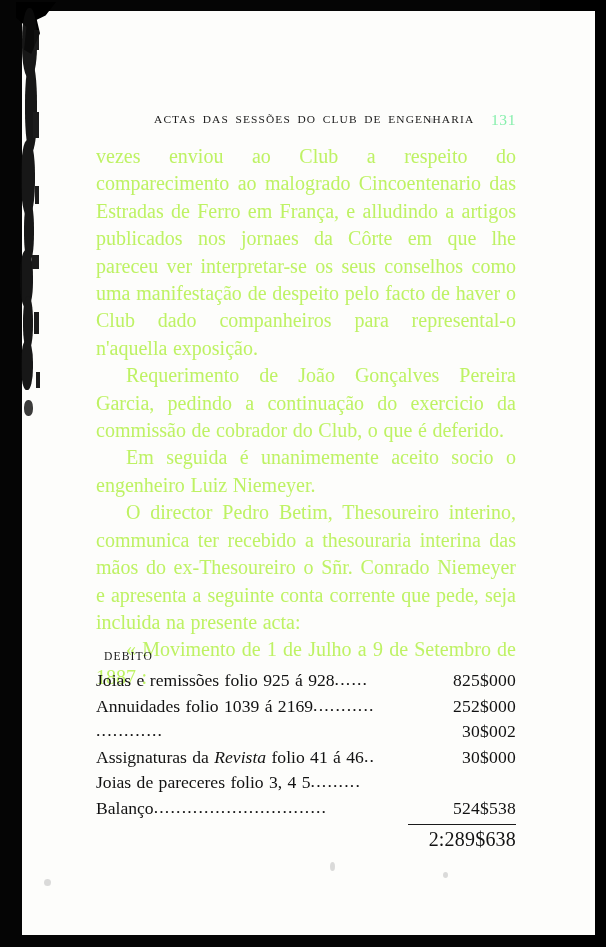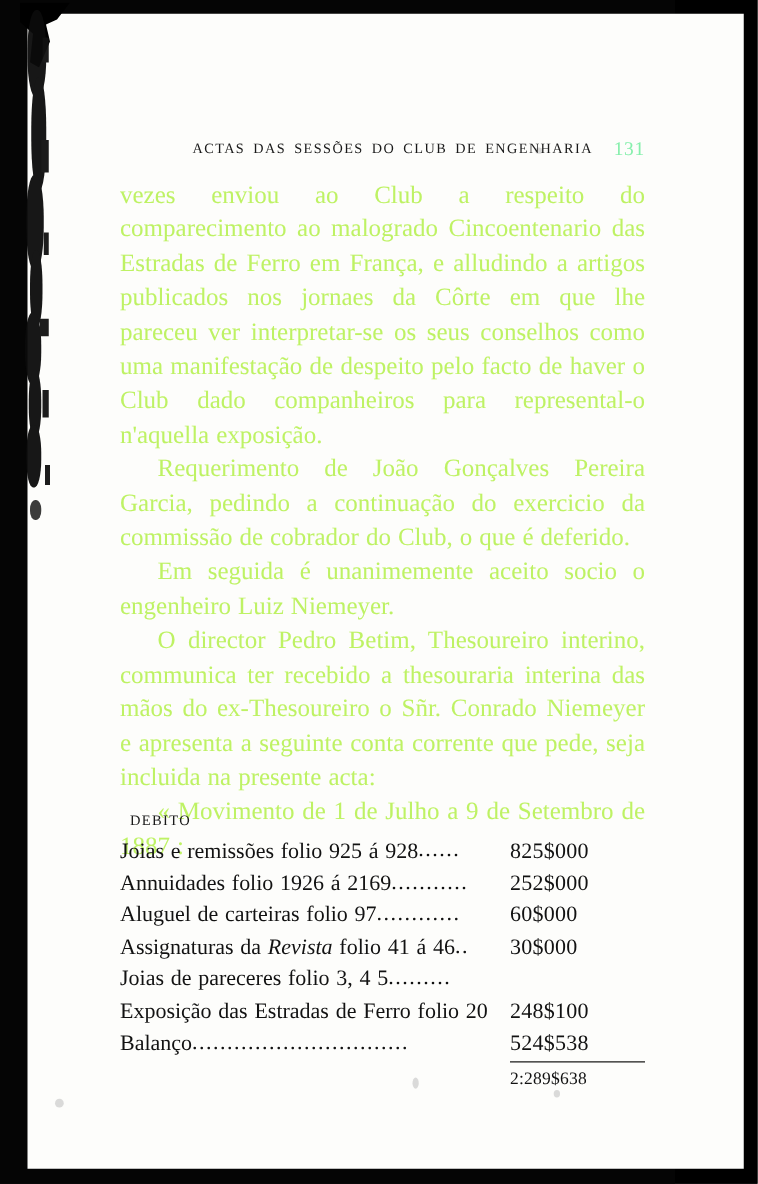--- a/index.html
+++ b/index.html
@@ -147,32 +147,33 @@
     flex: 1 1 auto;
     overflow: hidden;
     letter-spacing: 1.2px;
     font-size: 17.6px;
     color: #111;
     position: relative;
     top: -1px;
   }
   .ledger-amount {
     flex: 0 0 108px;
+    text-align: right;
     letter-spacing: .2px;
   }
   .ledger-total-rule {
     margin-left: 312px;
     width: 108px;
     border-top: 1.6px solid #1b1b1b;
     margin-top: 2px;
     margin-bottom: 2px;
   }
   .ledger-total {
     display: flex;
-    font-size: 14px;
+    font-size: 20px;
     line-height: 24px;
   }
   .ledger-total .ledger-amount { flex: 0 0 108px; }
 </style>
 </head>
 <body>
 
 <div id="scan">
 
   <div id="page-sheet"></div>
@@ -216,42 +217,36 @@
 
     <div id="ledger">
       <div class="ledger-head">DEBITO</div>
       <div id="ledger-rows">
           <div class="ledger-row">
             <div class="ledger-label">Joias e remissões folio  925 á 928</div>
             <div class="leader">......</div>
             <div class="ledger-amount">825$000</div>
           </div>
           <div class="ledger-row">
-            <div class="ledger-label">Annuidades folio 1926 á 2169</div>
+            <div class="ledger-label">Annuidades folio 1039 á 2169</div>
             <div class="leader">...........</div>
             <div class="ledger-amount">252$000</div>
           </div>
           <div class="ledger-row">
-            <div class="ledger-label">Aluguel de carteiras  folio 97</div>
             <div class="leader">............</div>
-            <div class="ledger-amount">60$000</div>
+            <div class="ledger-amount">30$002</div>
           </div>
           <div class="ledger-row">
             <div class="ledger-label">Assignaturas da <span class="ital">Revista</span> folio 41 á 46</div>
             <div class="leader">..</div>
             <div class="ledger-amount">30$000</div>
           </div>
           <div class="ledger-row">
             <div class="ledger-label">Joias de pareceres  folio 3, 4 5</div>
             <div class="leader">.........</div>
-          </div>
-          <div class="ledger-row">
-            <div class="ledger-label">Exposição das Estradas de Ferro folio 20</div>
-            <div class="leader"></div>
-            <div class="ledger-amount">248$100</div>
           </div>
           <div class="ledger-row">
             <div class="ledger-label">Balanço</div>
             <div class="leader">...............................</div>
             <div class="ledger-amount">524$538</div>
           </div>
         </div>
       <div class="ledger-total-rule"></div>
       <div class="ledger-total">
         <div class="ledger-label" style="flex:1 1 auto;"></div>

